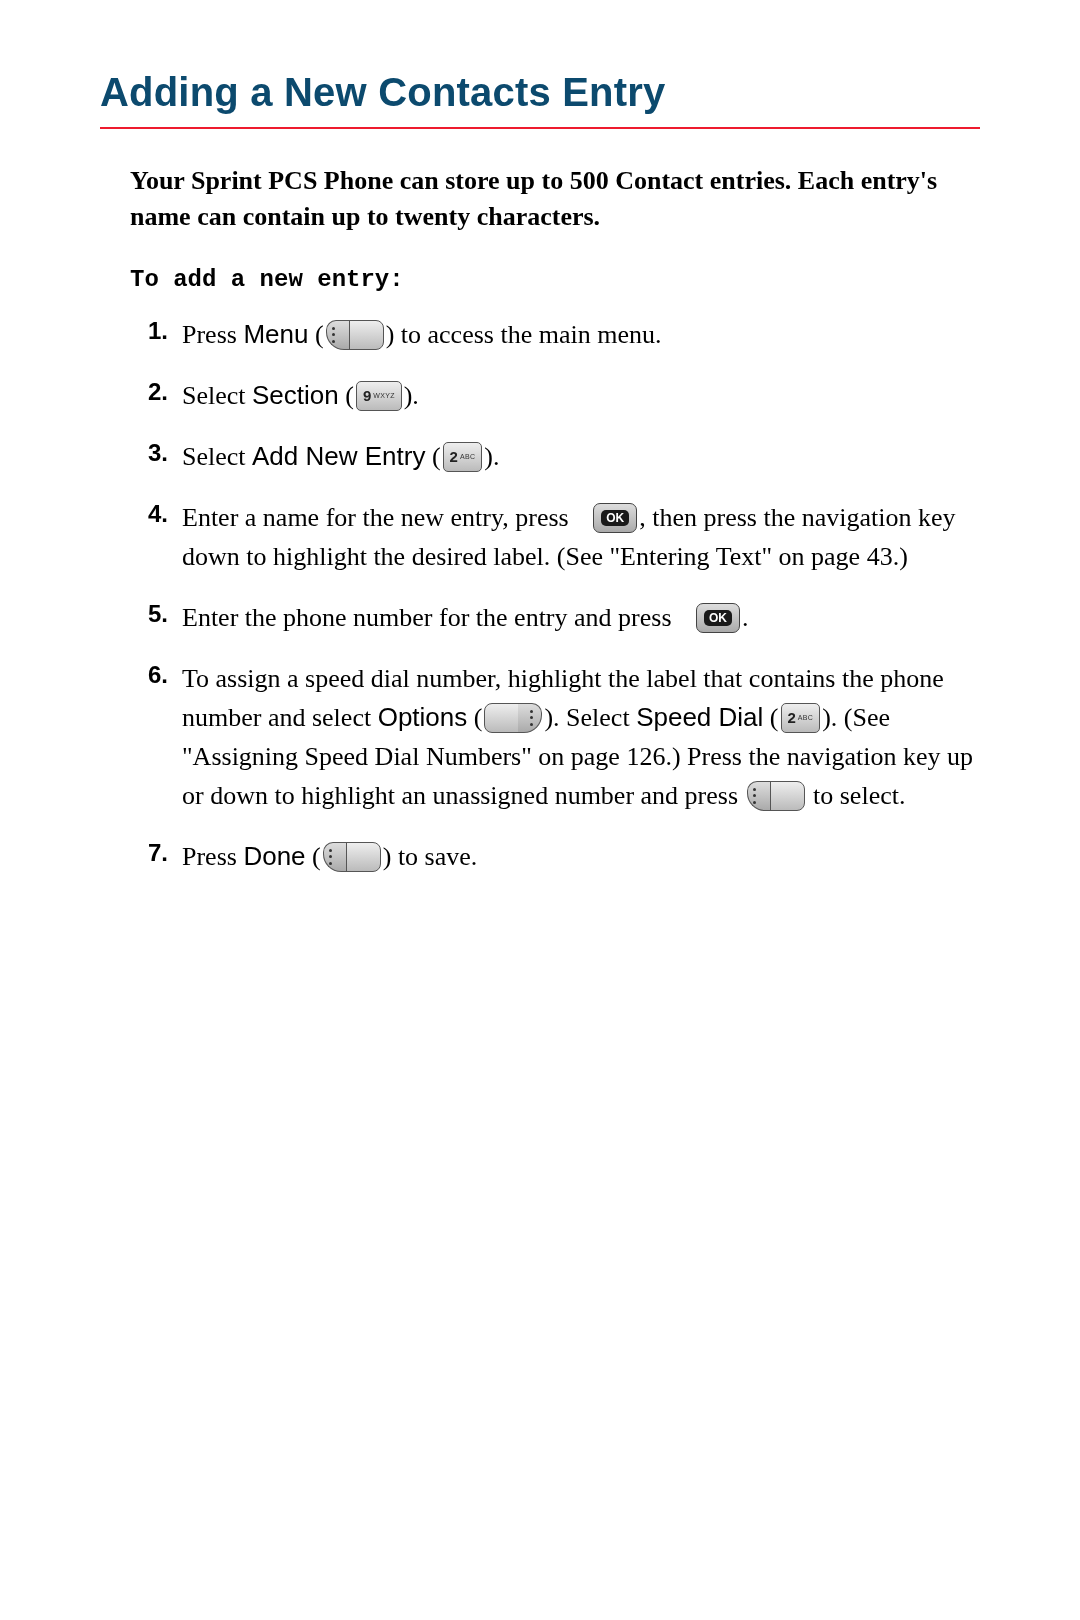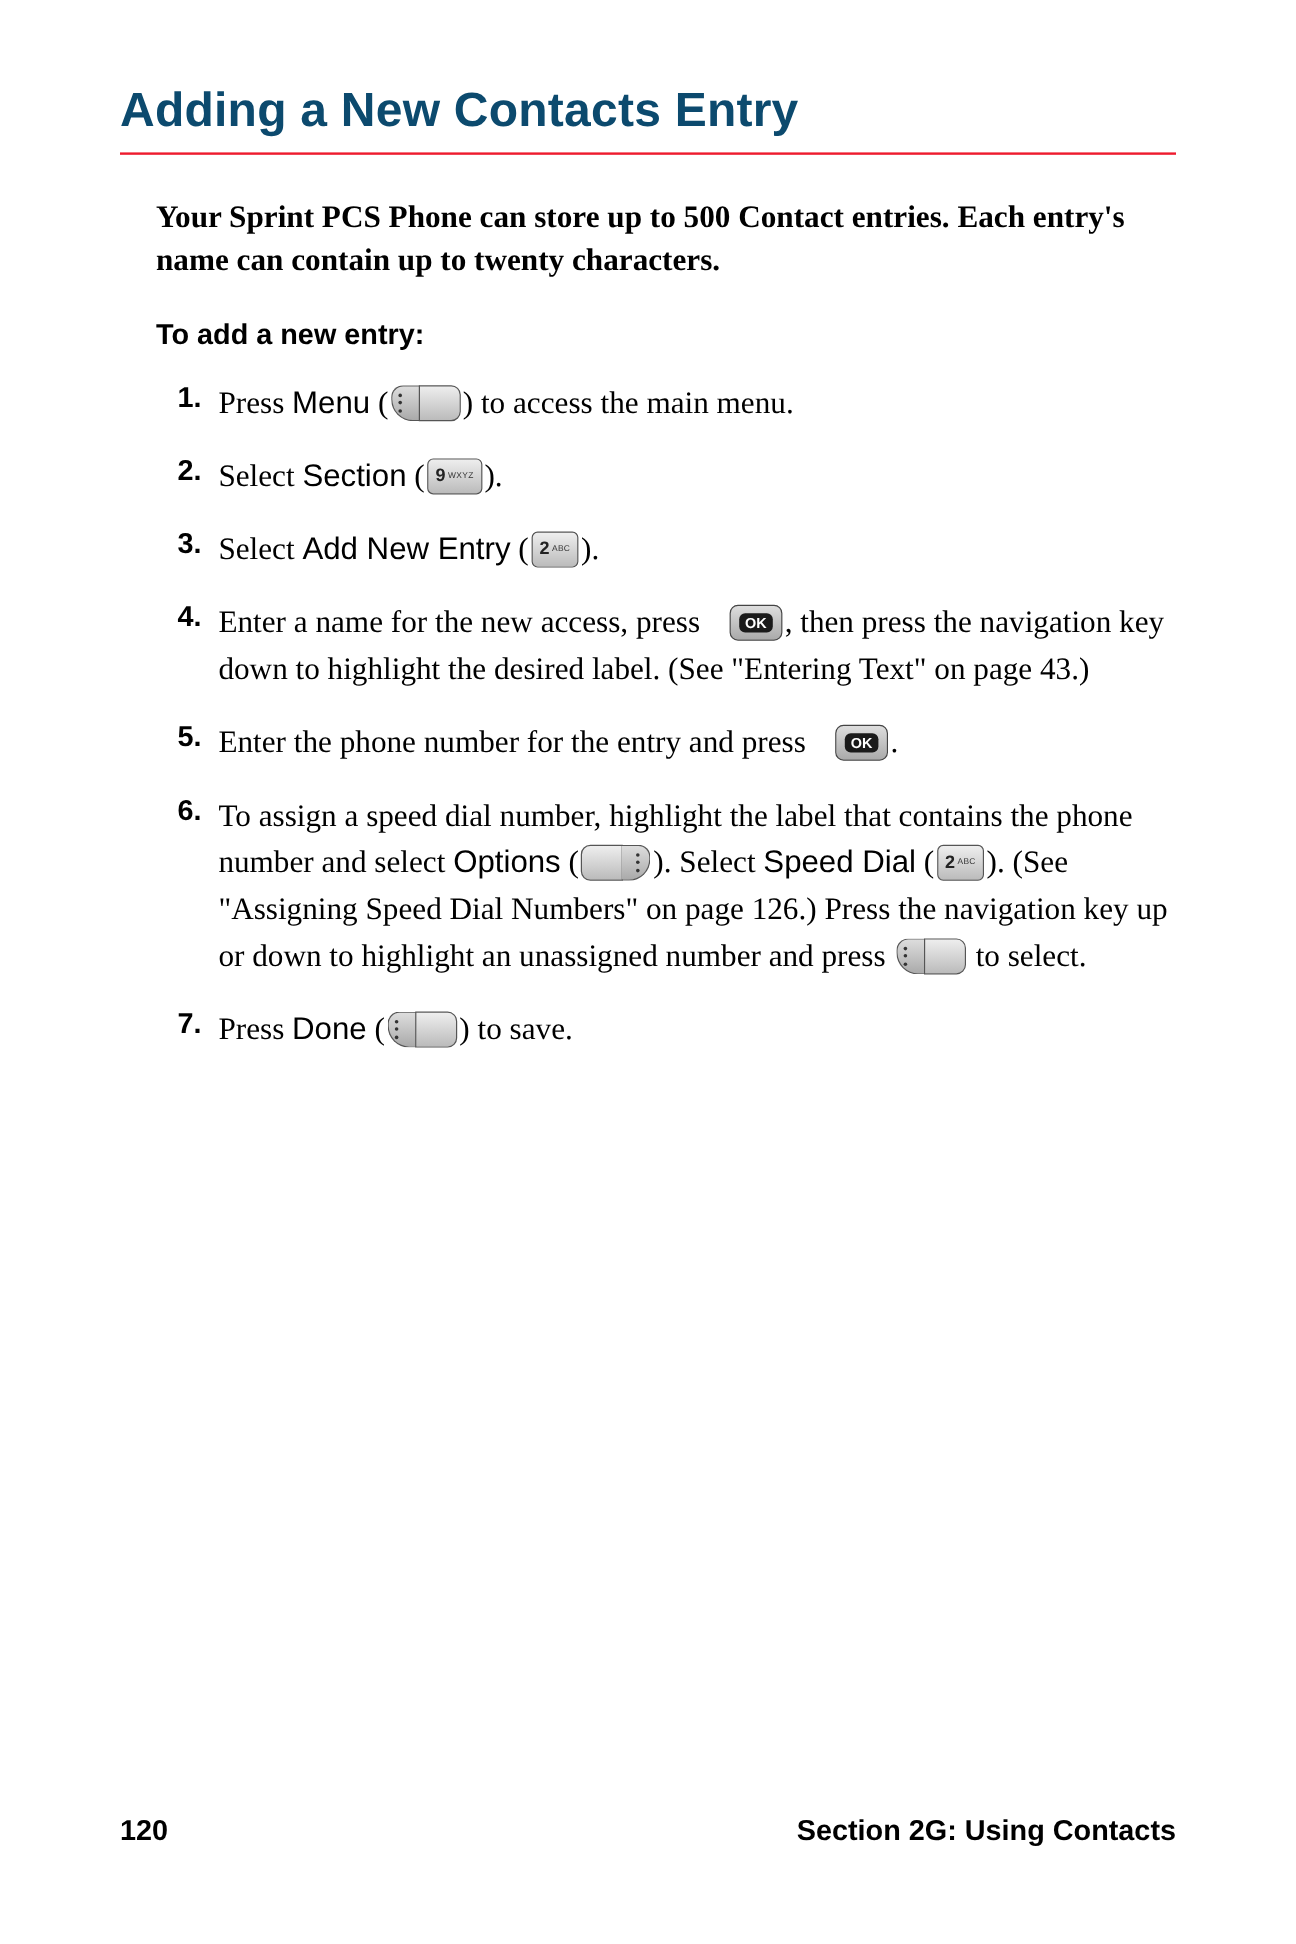--- a/index.html
+++ b/index.html
@@ -33,21 +33,21 @@
     margin: 0 0 34px 0;
   }
   .intro {
     font-size: 26px;
     line-height: 1.4;
     margin: 0 0 30px 0;
     padding-left: 30px;
     font-weight: bold;
   }
   .subhead {
-    font-family: Liberation Sans, sans-serif;
+    font-family: Liberation Mono, monospace;
     font-weight: 700;
     font-size: 24px;
     margin: 8px 0 22px 0;
     padding-left: 30px;
   }
   .steps {
     list-style: none;
     margin: 0;
     padding: 0 0 0 30px;
   }
@@ -266,21 +266,21 @@
         <span>Select </span><span class="sans-b">Add New Entry</span><span> (</span><span class="key key-num">
             <span class="big">2</span>
             <span class="sm">ABC</span>
           </span><span>).</span>
       </span>
     </li>
 
     <li>
       <span class="sn">4.</span>
       <span class="st">
-        <span>Enter a name for the new access, press </span><span class="key key-ok">
+        <span>Enter a name for the new entry, press </span><span class="key key-ok">
             <span class="pill">OK</span>
           </span><span>, then press the navigation key down to highlight the desired label. (See "Entering Text" on page 43.)</span>
       </span>
     </li>
 
     <li>
       <span class="sn">5.</span>
       <span class="st">
         <span>Enter the phone number for the entry and press </span><span class="key key-ok">
             <span class="pill">OK</span>
@@ -313,18 +313,14 @@
               <span class="dot"></span>
               <span class="dot"></span>
               <span class="dot"></span>
             </span></span><span>) to save.</span>
       </span>
     </li>
 
   </ol>
 
 
-  <div class="footer">
-    <span>120</span>
-    <span>Section 2G: Using Contacts</span>
-  </div>
 
 </div>
 
 </body></html>

